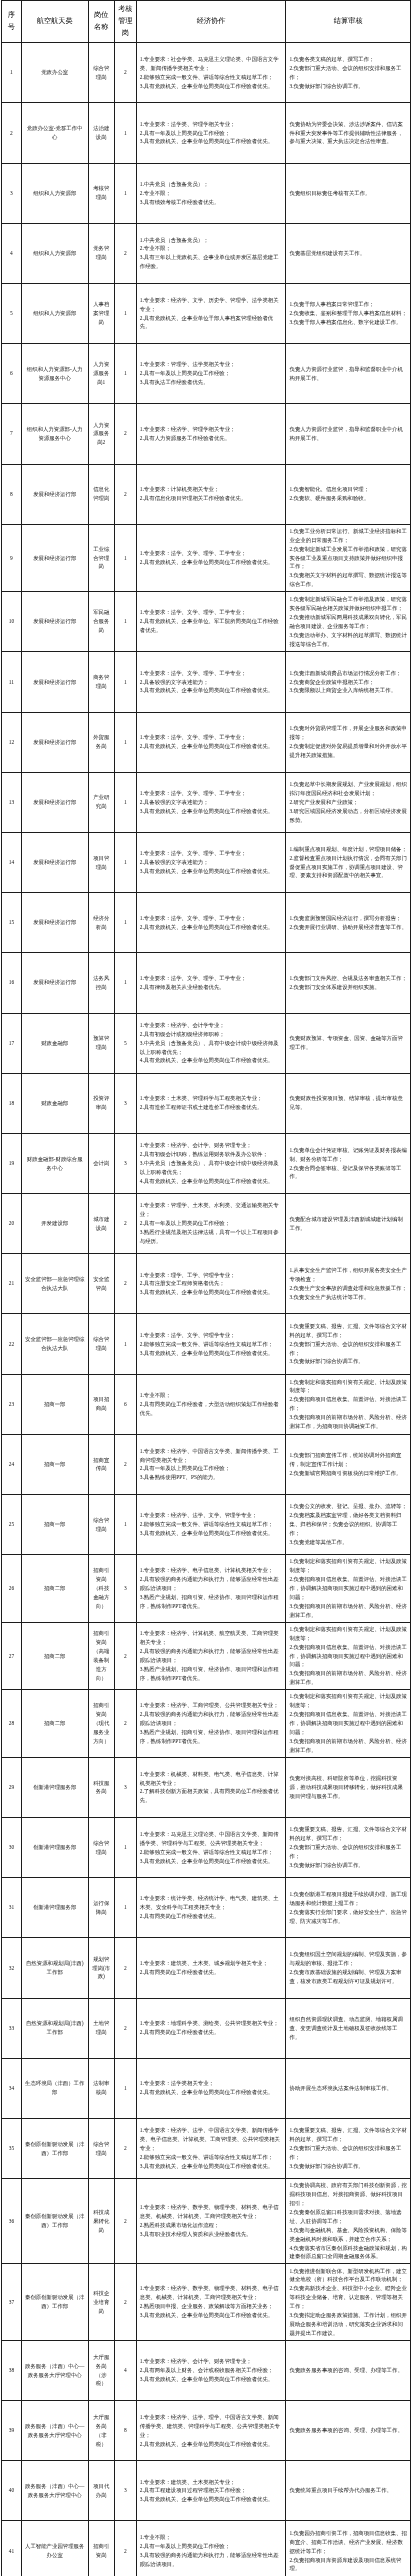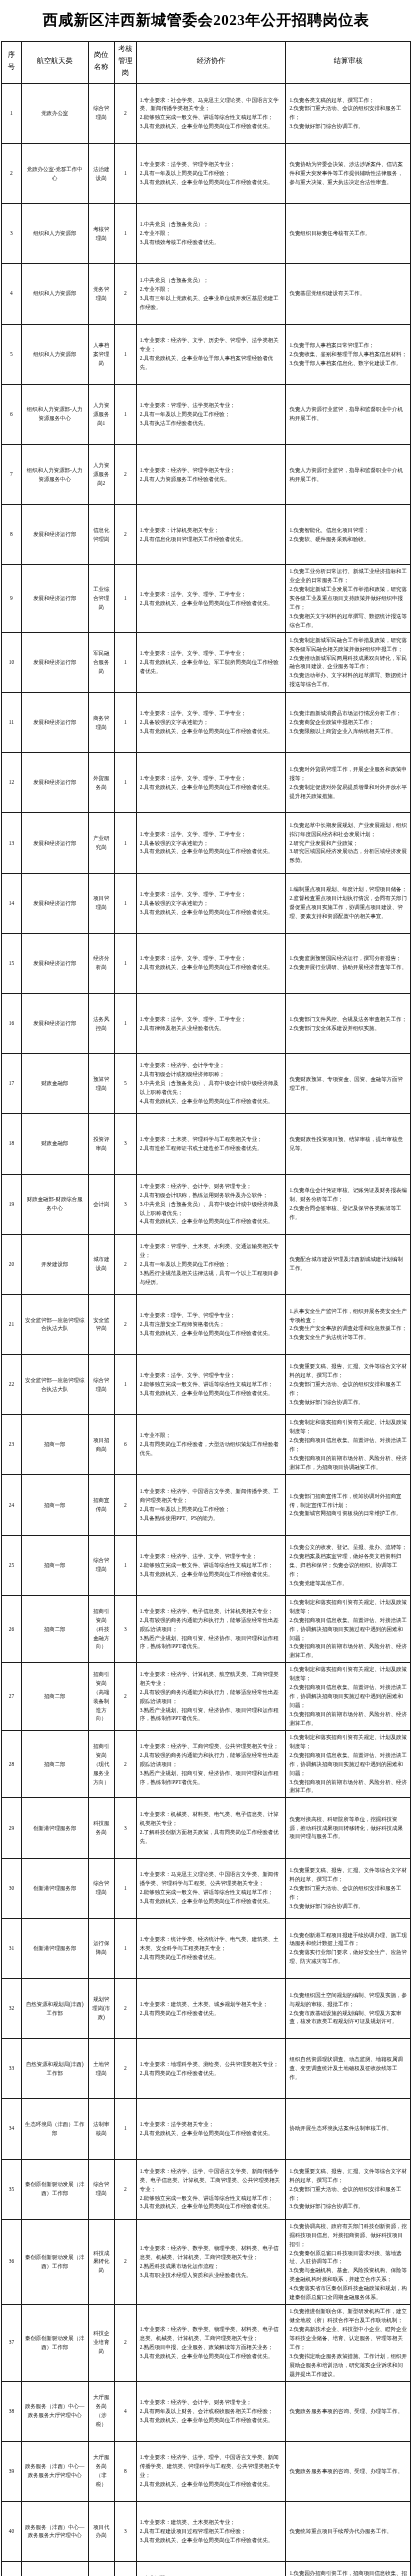--- a/index.html
+++ b/index.html
@@ -33,21 +33,20 @@
   .col-cond{width:148px;}
   .col-duty{width:123px;}
   td.c{text-align:center;}
   td.t{text-align:left;white-space:pre-line;}
   tbody td{height:55px;}
 </style>
 </head>
 <body>
 
 <div class="page">
-  <h1 class="doc-title">西咸新区沣西新城管委会2023年公开招聘岗位表</h1>
 
   <table class="job-table">
     <colgroup>
       <col class="col-no">
         <col class="col-unit">
         <col class="col-pos">
       <col class="col-cnt">
         <col class="col-cond">
         <col class="col-duty">
     </colgroup>

